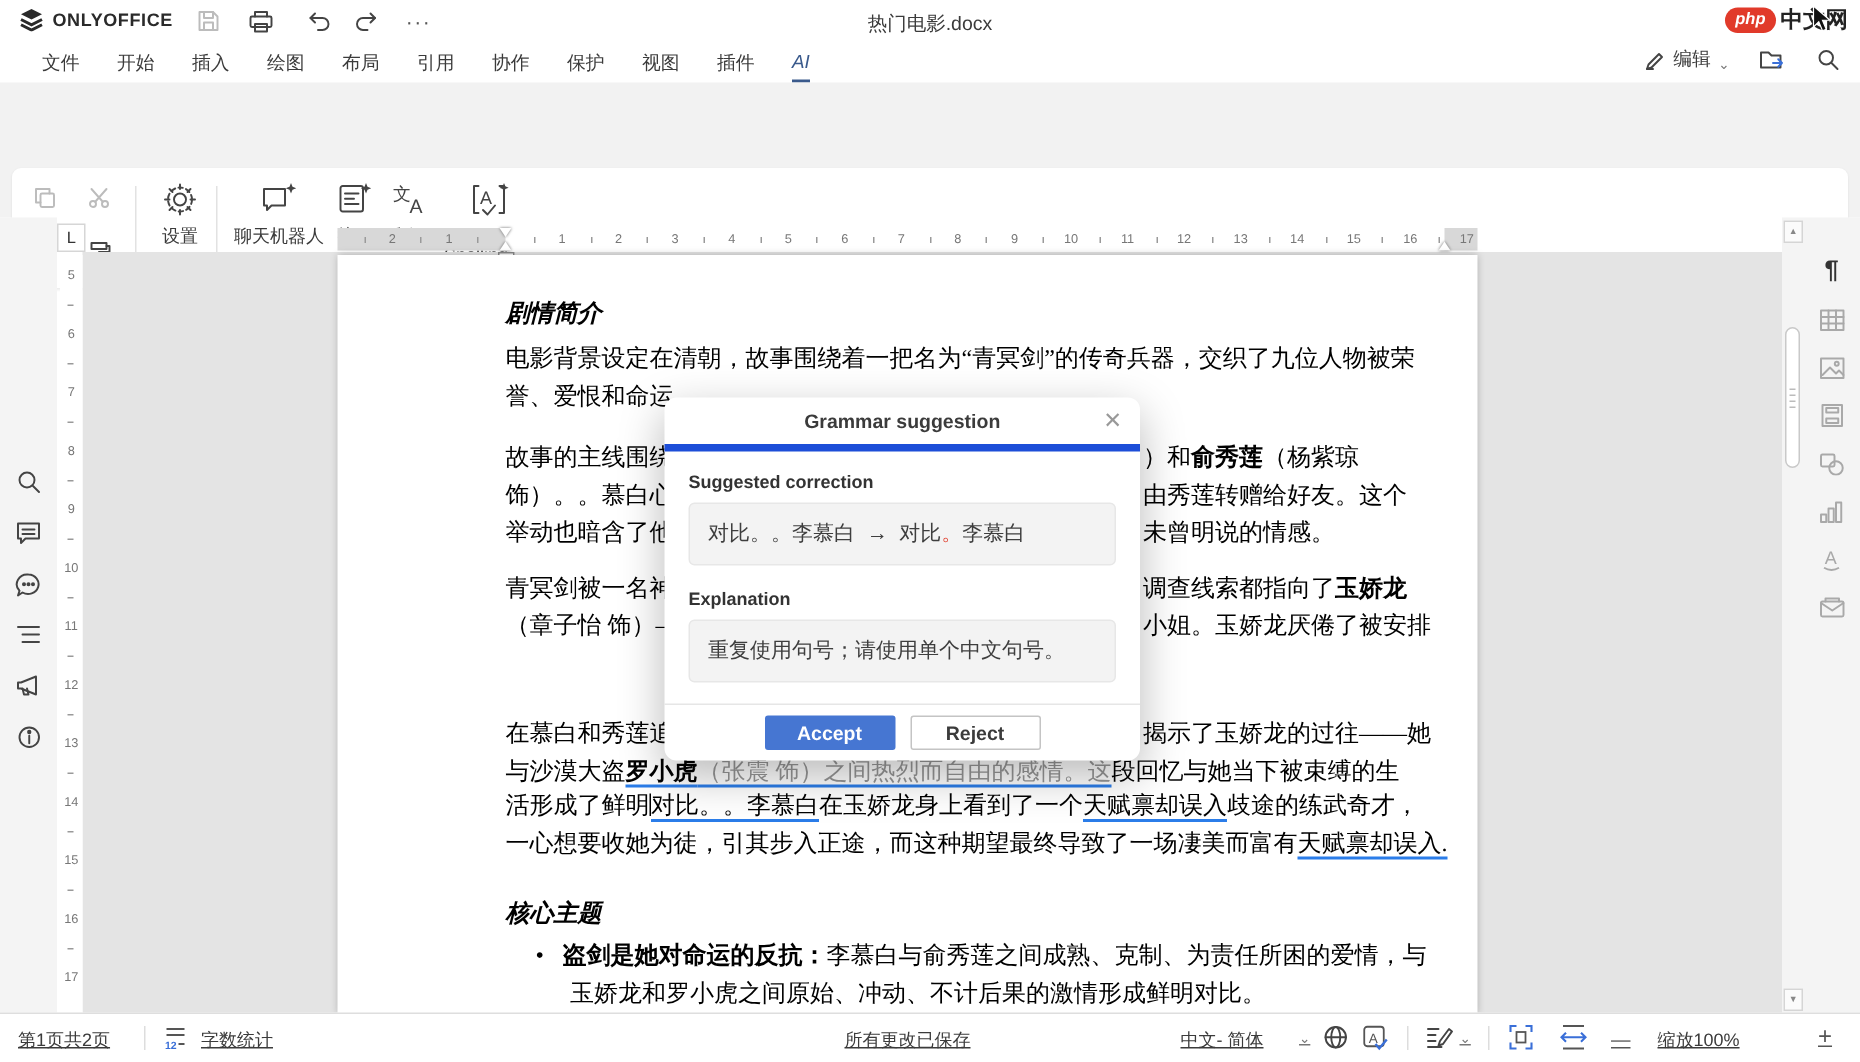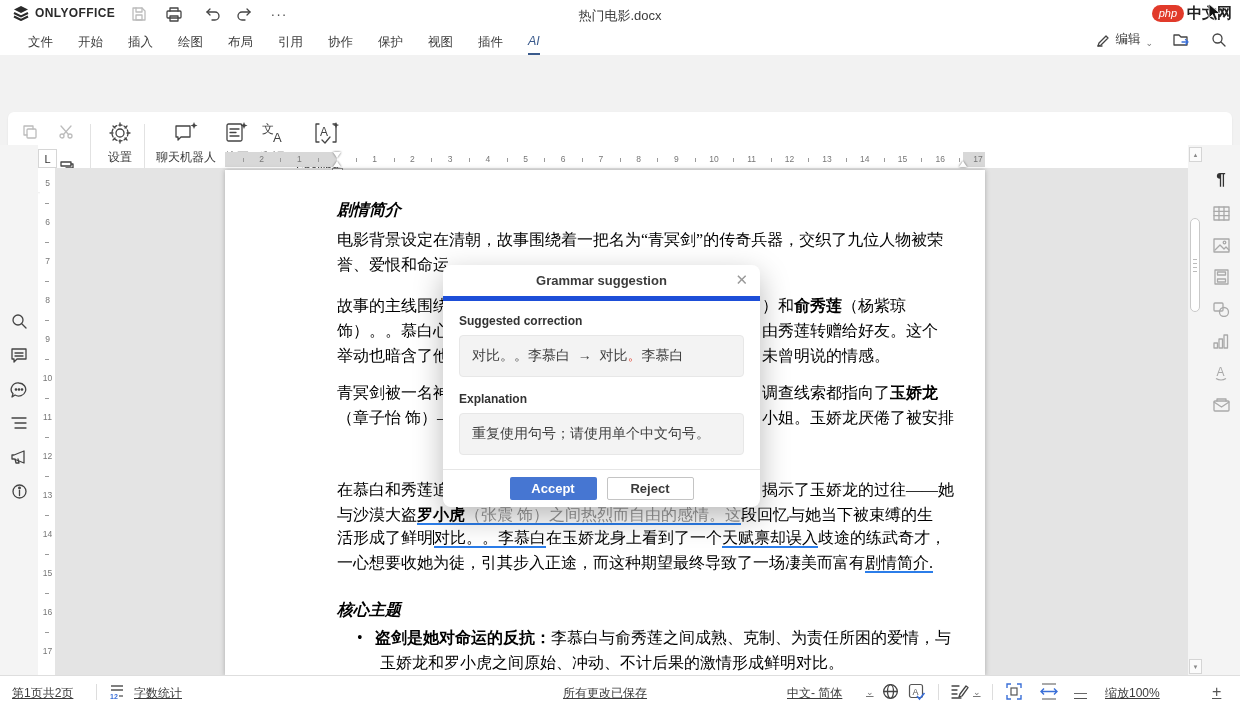--- a/index.html
+++ b/index.html
@@ -13,21 +13,21 @@
   .ic-dis{stroke:#bcbcbc;}
   .ic-gray{stroke:#a9a9a9;}
 
   
   .titlebar{position:absolute;left:0;top:0;width:1240px;height:28px;background:#fff;}
   .logo{position:absolute;left:12px;top:5px;display:flex;align-items:center;gap:5px;}
   .logo span{font-size:12px;font-weight:bold;letter-spacing:.4px;color:#2a2a2a;}
   .qbtn{position:absolute;top:4px;width:22px;height:20px;display:flex;align-items:center;justify-content:center;cursor:pointer;}
   .doc-title{position:absolute;top:7px;left:0;width:100%;text-align:center;font-size:13px;color:#3b3b3b;}
   .brand{position:absolute;right:8px;top:4px;display:flex;align-items:center;gap:3px;}
-  .php-pill{background:var(--brand_red);color:#fff;font-weight:normal;font-style:italic;
+  .php-pill{background:var(--brand_red);color:#fff;font-weight:bold;font-style:italic;
             font-size:11px;border-radius:10px;padding:2px 7px;line-height:13px;}
   .brand-cn{font-size:15px;font-weight:bold;color:#222;}
 
   
   .tabsrow{position:absolute;left:0;top:28px;width:1240px;height:27px;background:#fff;}
   .tab{position:absolute;top:6px;font-size:12.5px;color:#3b3b3b;cursor:pointer;padding-bottom:5px;}
   .tab.active{color:var(--tab_active);border-bottom:2px solid var(--tab_active);font-style:italic;}
   .tr-right{position:absolute;right:14px;top:3px;display:flex;align-items:center;gap:20px;}
   .edit-group{display:flex;align-items:flex-end;gap:5px;font-size:12.5px;color:#3b3b3b;cursor:pointer;}
   .chev{font-size:9px;color:#777;}
@@ -429,21 +429,21 @@
     <span class="seg" style="left:112px">在慕白和秀莲追</span>
     <span class="seg" style="left:537px">揭示了玉娇龙的过往——她</span>
   </div>
   <div class="dl" style="top:335px;left:112px">
     <span>与沙漠大盗</span><span class="b ub">罗小虎</span><span class="faint ub">（张震 饰）之间热烈而自由的感情。这</span><span>段回忆与她当下被束缚的生</span>
   </div>
   <div class="dl" style="top:358px;left:112px">
     <span>活形成了鲜明</span><span class="caret"></span><span class="ub">对比。。李慕白</span><span>在玉娇龙身上看到了一个</span><span class="ub">天赋禀却误入</span><span>歧途的练武奇才，</span>
   </div>
   <div class="dl" style="top:383px;left:112px">
-    <span>一心想要收她为徒，引其步入正途，而这种期望最终导致了一场凄美而富有</span><span class="ub">剧情简介.</span>
+    <span>一心想要收她为徒，引其步入正途，而这种期望最终导致了一场凄美而富有</span><span class="ub">天赋禀却误入.</span>
   </div>
 
   <div class="dl dhead" style="top:430px;left:112px">核心主题</div>
   <div class="dl" style="top:458px">
     <span class="bullet-dot">•</span>
     <span class="seg" style="left:150px"><span class="b">盗剑是她对命运的反抗：</span><span>李慕白与俞秀莲之间成熟、克制、为责任所困的爱情，与</span></span>
   </div>
   <div class="dl" style="top:483px;left:155px">玉娇龙和罗小虎之间原始、冲动、不计后果的激情形成鲜明对比。</div>
 </div>
 

